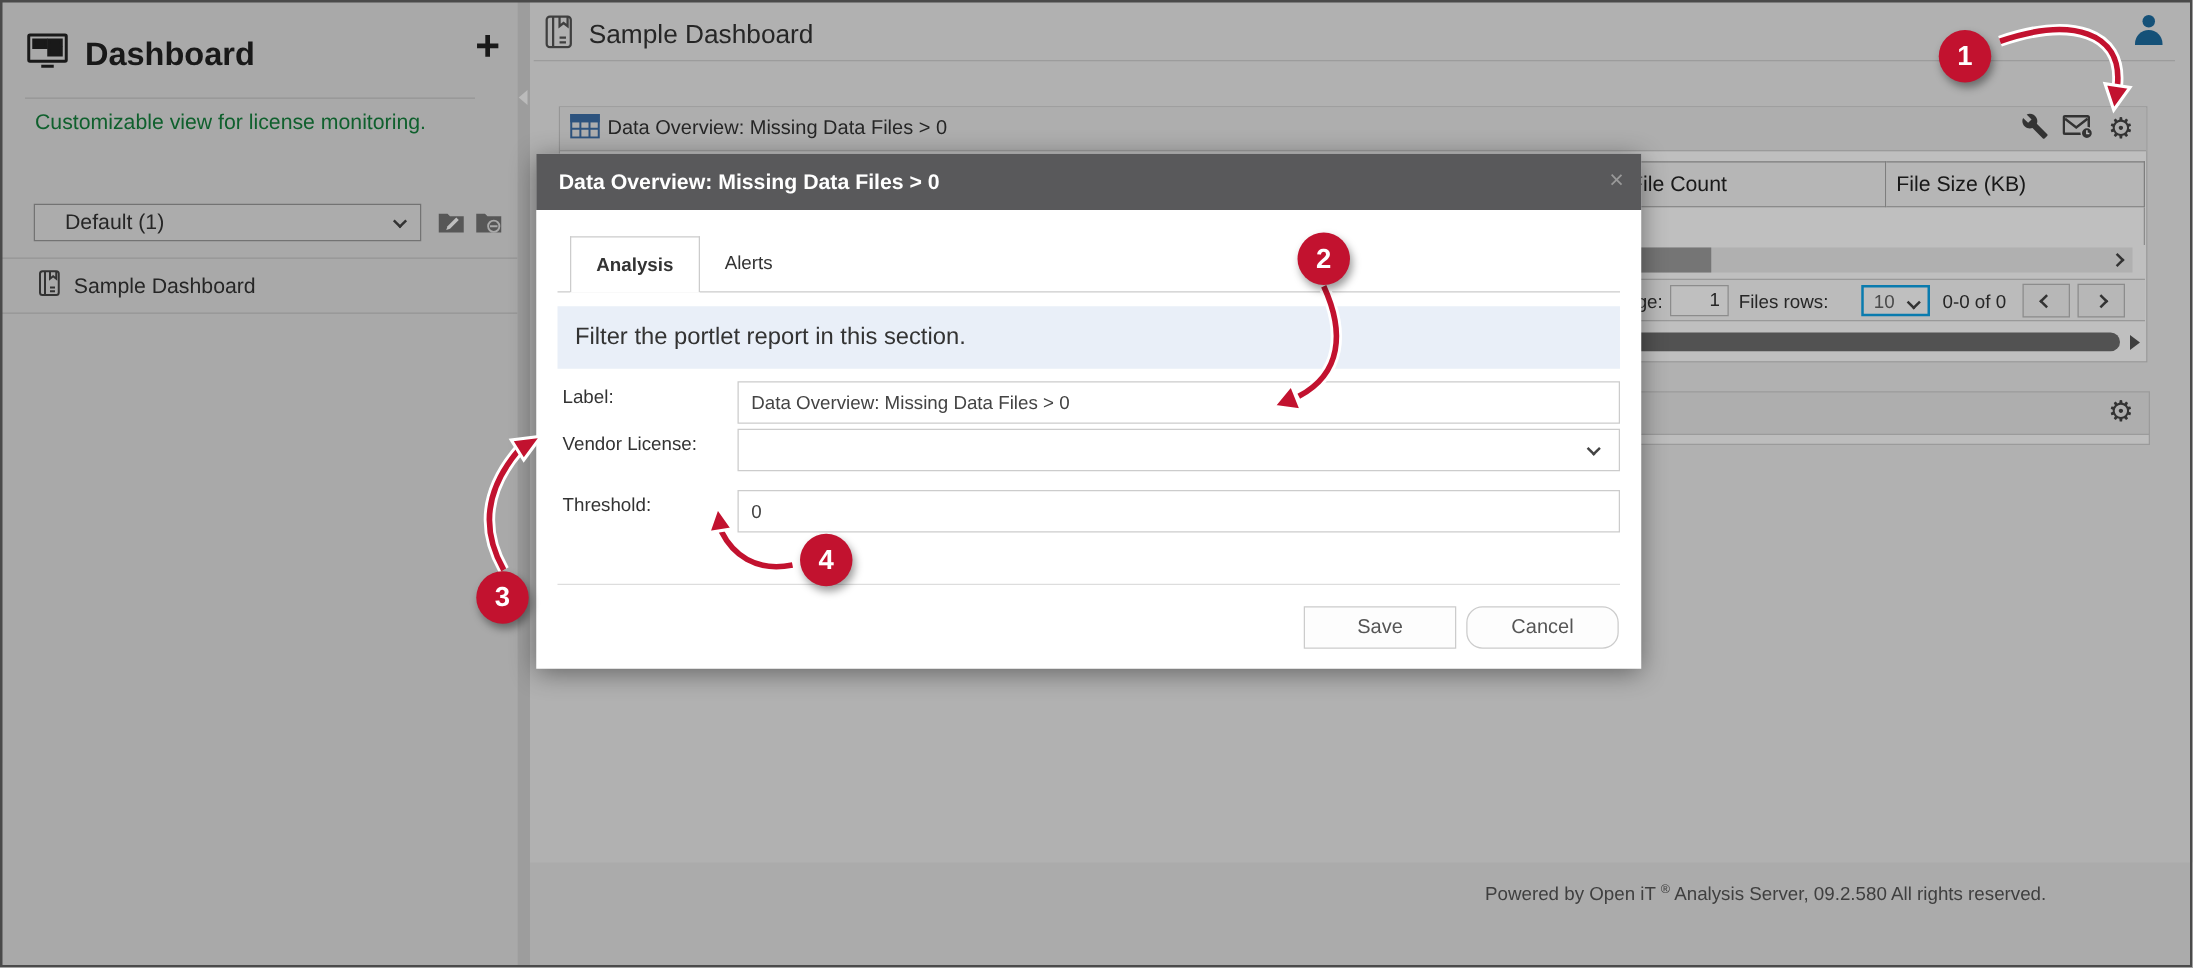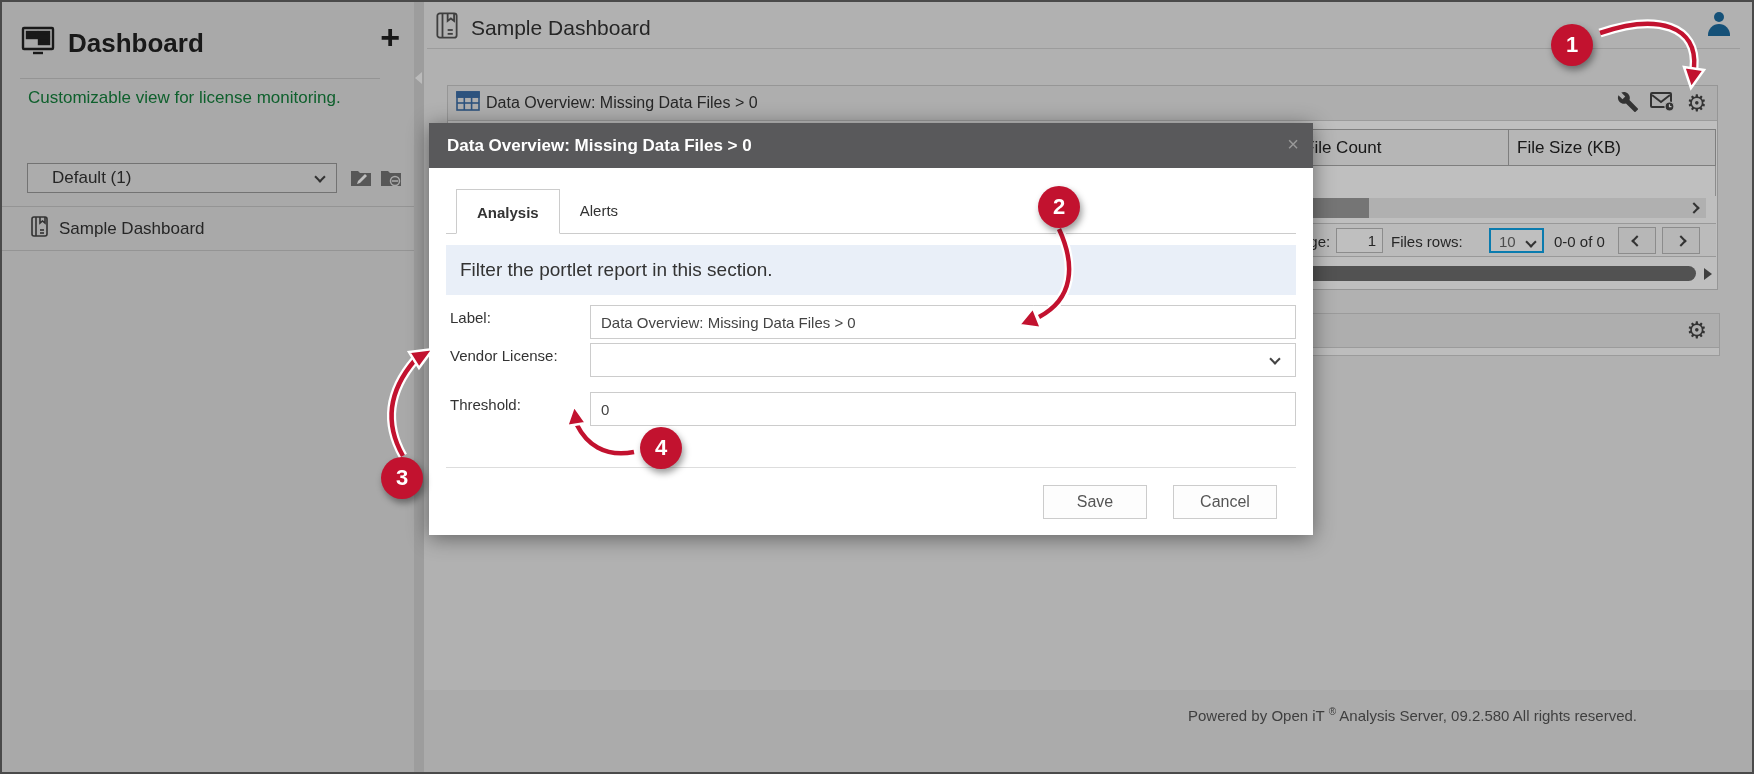--- a/index.html
+++ b/index.html
@@ -81,23 +81,23 @@
   .m-tabbar { position:absolute; left:17px; top:65px; width:850px; height:46px; border-bottom:1px solid #ccc; display:flex; align-items:flex-end; padding-left:10px; }
   .m-tab { height:45px; line-height:45px; padding:0 20px; font-size:15px; color:#333; cursor:pointer; }
   .m-tab.active { font-weight:bold; background:#fff; border:1px solid #ccc; border-bottom:1px solid #fff; margin-bottom:-1px; }
   .m-info { position:absolute; left:17px; top:122px; width:850px; height:50px; background:#e9eff8; display:flex; align-items:center; padding-left:14px; font-size:19px; color:#333; }
   .m-row { position:absolute; left:21px; width:846px; height:35px; }
   .m-label { position:absolute; left:0; top:4px; font-size:15px; color:#333; }
   .m-input { position:absolute; left:140px; top:0; width:706px; height:34px; border:1px solid #ccc; font-size:15px; color:#444; padding-left:10px; font-family:inherit; background:#fff; }
   .m-selectbox { position:absolute; left:140px; top:0; width:706px; height:34px; border:1px solid #ccc; background:#fff; cursor:pointer; }
   .m-selectbox .chev { position:absolute; right:16px; top:11px; }
   .m-divider { position:absolute; left:17px; top:344px; width:850px; border-top:1px solid #ddd; }
-  .m-btn { position:absolute; top:362px; width:104px; height:34px; background:#fdfdfd; border:1px solid #ccc; font-size:16px; color:#555; text-align:center; line-height:32px; cursor:pointer; }
+  .m-btn { position:absolute; top:362px; width:122px; height:34px; background:#fdfdfd; border:1px solid #ccc; font-size:16px; color:#555; text-align:center; line-height:32px; cursor:pointer; }
   .m-btn.save { left:614px; }
-  .m-btn.cancel { left:744px; }
+  .m-btn.cancel { left:744px;border-radius:13px; }
 
   
   .anno { position:absolute; inset:0; z-index:20; pointer-events:none; }
   .badge { position:absolute; width:42px; height:42px; border-radius:50%; background:#c2122f; color:#fff; font-size:22px; font-weight:bold; text-align:center; line-height:42px; box-shadow:2px 4px 7px rgba(0,0,0,0.4); }
   .b1 { left:1551px; top:24px; } .b2 { left:1038px; top:186px; }
   .b3 { left:381px; top:457px; } .b4 { left:640px; top:427px; }
 
   
   .chev { display:inline-block; width:8px; height:8px; border-right:2px solid #444; border-bottom:2px solid #444; }
   .chev.down { transform:rotate(45deg); }

